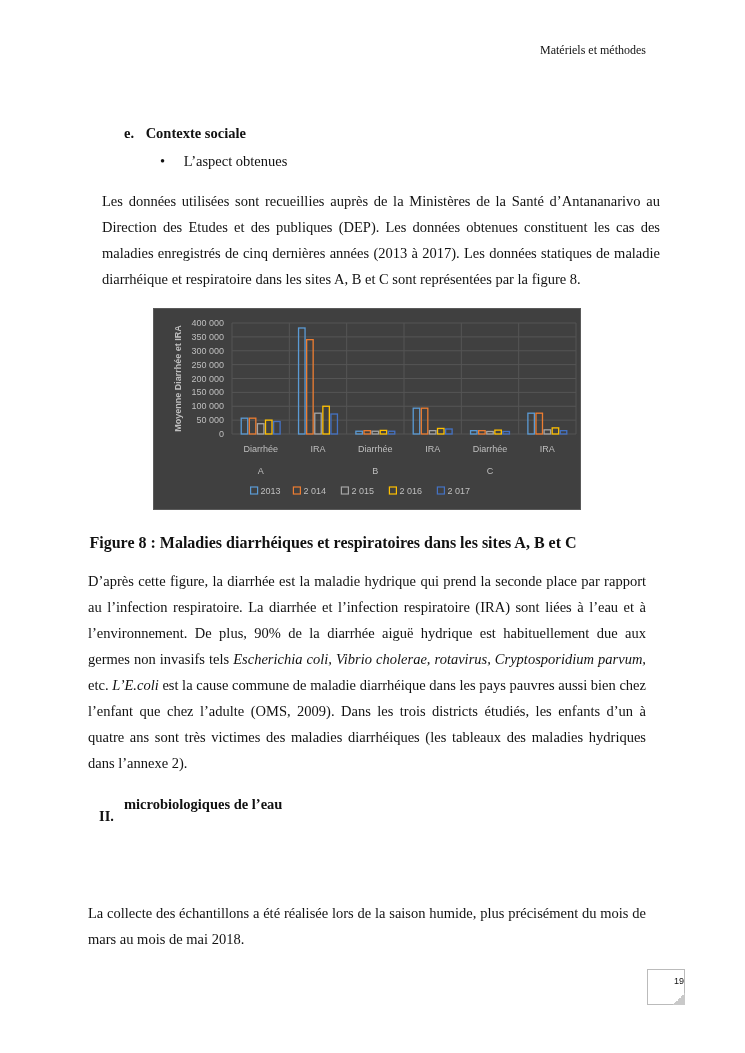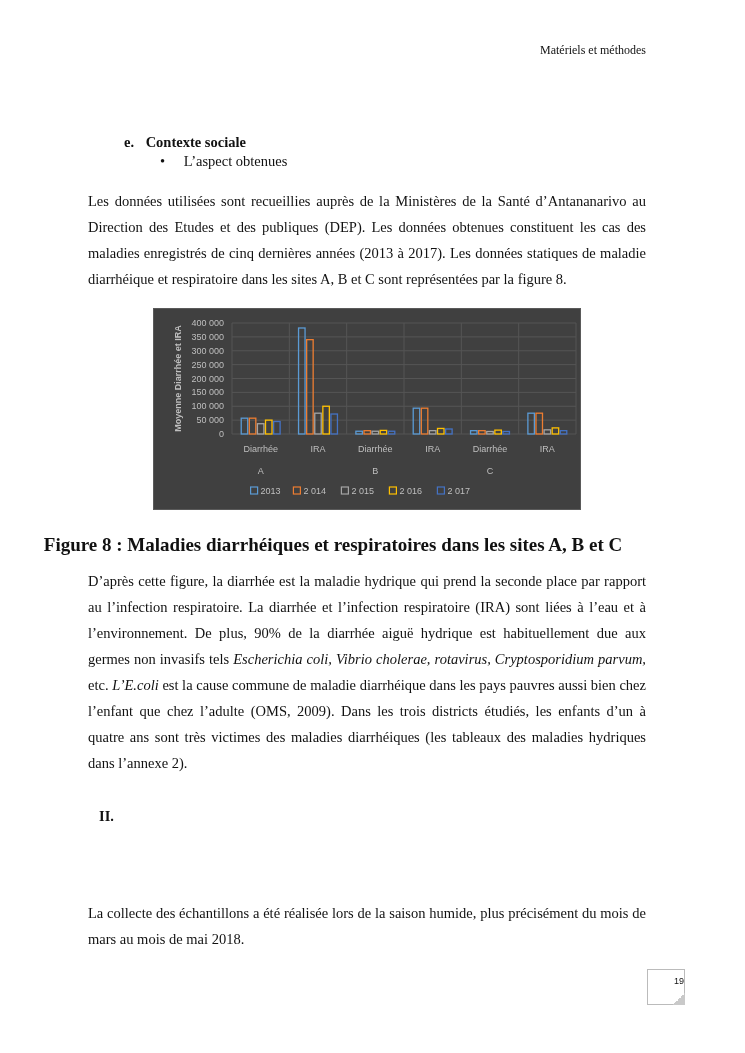--- a/index.html
+++ b/index.html
@@ -1,33 +1,33 @@
 <!DOCTYPE html>
 <html><head>
 <meta charset="utf-8">
 <style>
   html, body { margin: 0; padding: 0; background: #ffffff; }
   body { width: 745px; height: 1053px; position: relative; overflow: hidden;
          font-family: "Liberation Serif", "DejaVu Serif", serif; color: #111; }
   .header { position: absolute; right: 99px; top: 43px; font-size: 12px; }
-  .h-e { position: absolute; left: 124px; top: 134px; font-size: 14.5px; font-weight: bold; }
+  .h-e { position: absolute; left: 124px; top: 125px; font-size: 14.5px; font-weight: bold; }
   .h-e .num { display: inline-block; width: 18px; }
   .bullet { position: absolute; left: 160px; top: 153px; font-size: 14.5px; }
   .bullet .dot { display: inline-block; width: 20px; }
   .para { position: absolute; left: 88px; width: 558px; font-size: 14.5px;
           line-height: 26px; text-align: justify; }
-  .p1 { top: 188px; }
+  .p1 { top: 188px; margin-left: 14px; }
   .p2 { top: 568px; }
   .p3 { top: 900px; }
   .para i { font-style: italic; }
   .chart { position: absolute; left: 153px; top: 308px; width: 428px; height: 202px;
            background: #404040; border: 1px solid #5a5a5a; box-sizing: border-box; }
   .chart svg { position: absolute; left: 0; top: 0; }
   .caption { position: absolute; left: 0; width: 666px; top: 534px; text-align: center;
-             font-size: 19px; font-weight: bold; }
+             font-size: 16px; font-weight: bold; }
   .h2 { position: absolute; left: 99px; top: 791px; width: 548px; font-size: 14.5px;
         font-weight: bold; line-height: 26px; }
   .h2 .roman { position: absolute; left: 0; top: 12px; }
   .h2 .txt { margin-left: 25px; display: block; text-align: justify; text-align-last: justify; }
   .h2 .txt2 { margin-left: 25px; display: block; }
   .h2 .sub { margin-left: 25px; display: block; }
   .pagebox { position: absolute; left: 647px; top: 969px; width: 36px; height: 34px;
              border: 1px solid #bbb; background: #fff; font-family: "Liberation Sans", sans-serif;
              font-size: 9px; text-align: right; line-height: 22px; }
   .pagebox .curl { position: absolute; right: -1px; bottom: -1px; width: 12px; height: 12px;
@@ -129,20 +129,21 @@
       <text x="293.4" y="185" fill="#bfbfbf" font-size="9" font-family="&quot;Liberation Sans&quot;, &quot;DejaVu Sans&quot;, sans-serif">2 017</text>
     </svg>
 </div>
 
 <div class="caption">Figure 8 : Maladies diarrhéiques et respiratoires dans les sites A, B et C</div>
 
 <div class="para p2"><span>D’après cette figure, la diarrhée est la maladie hydrique qui prend la seconde place par rapport au l’infection respiratoire. La diarrhée et l’infection respiratoire (IRA) sont liées à l’eau et à l’environnement. De plus, 90% de la diarrhée aiguë hydrique est habituellement due aux germes non invasifs tels </span><i>Escherichia coli, Vibrio cholerae, rotavirus, Cryptosporidium parvum,</i><span> etc. </span><i>L’E.coli</i><span> est la cause commune de maladie diarrhéique dans les pays pauvres aussi bien chez l’enfant que chez l’adulte (OMS, 2009). Dans les trois districts étudiés, les enfants d’un à quatre ans sont très victimes des maladies diarrhéiques (les tableaux des maladies hydriques dans l’annexe 2).</span></div>
 
 <div class="h2">
   <span class="roman">II.</span>
+  <span class="txt2">microbiologiques de l’eau</span>
 </div>
 
 <div class="para p3">La collecte des échantillons a été réalisée lors de la saison humide, plus précisément du mois de mars au mois de mai 2018.</div>
 
 <div class="pagebox">
   <span>19</span>
   <div class="curl"></div>
 </div>
 
 </body></html>

